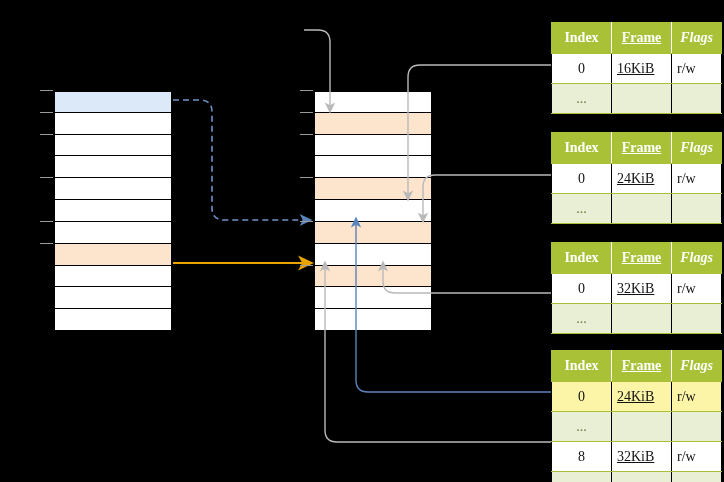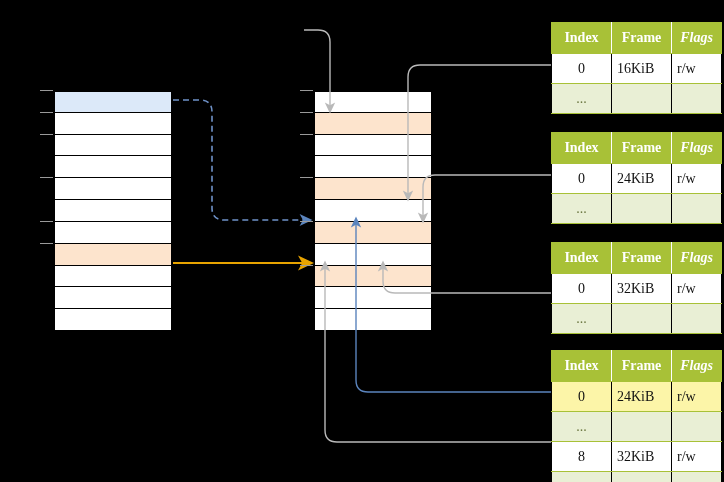--- a/index.html
+++ b/index.html
@@ -41,21 +41,21 @@
     height:30px;line-height:26px;
   }
   .ptable th:last-child{border-right-color:#a8c137;font-style:italic;}
   .ptable td{
     background:#ffffff;color:#111;height:30px;
     border-color:#a8c137;border-left-color:#000;border-right-color:#000;
   }
   .ptable tr.alt td{background:#e9efd5;color:#6e7a44;}
   .ptable td.hl{background:#fcf5a8;}
   .c-index{width:60px;text-align:center;}
-  .c-frame{width:60px;}
+  .c-frame{width:60px;text-decoration:underline;}
   .c-flags{width:50px;}
   svg.wires{position:absolute;left:0;top:0;width:724px;height:482px;pointer-events:none;}
 </style>
 </head>
 <body>
 
 <div id="root">
 
 
   <div class="col" id="left-col" style="left:53px;top:90px;">

